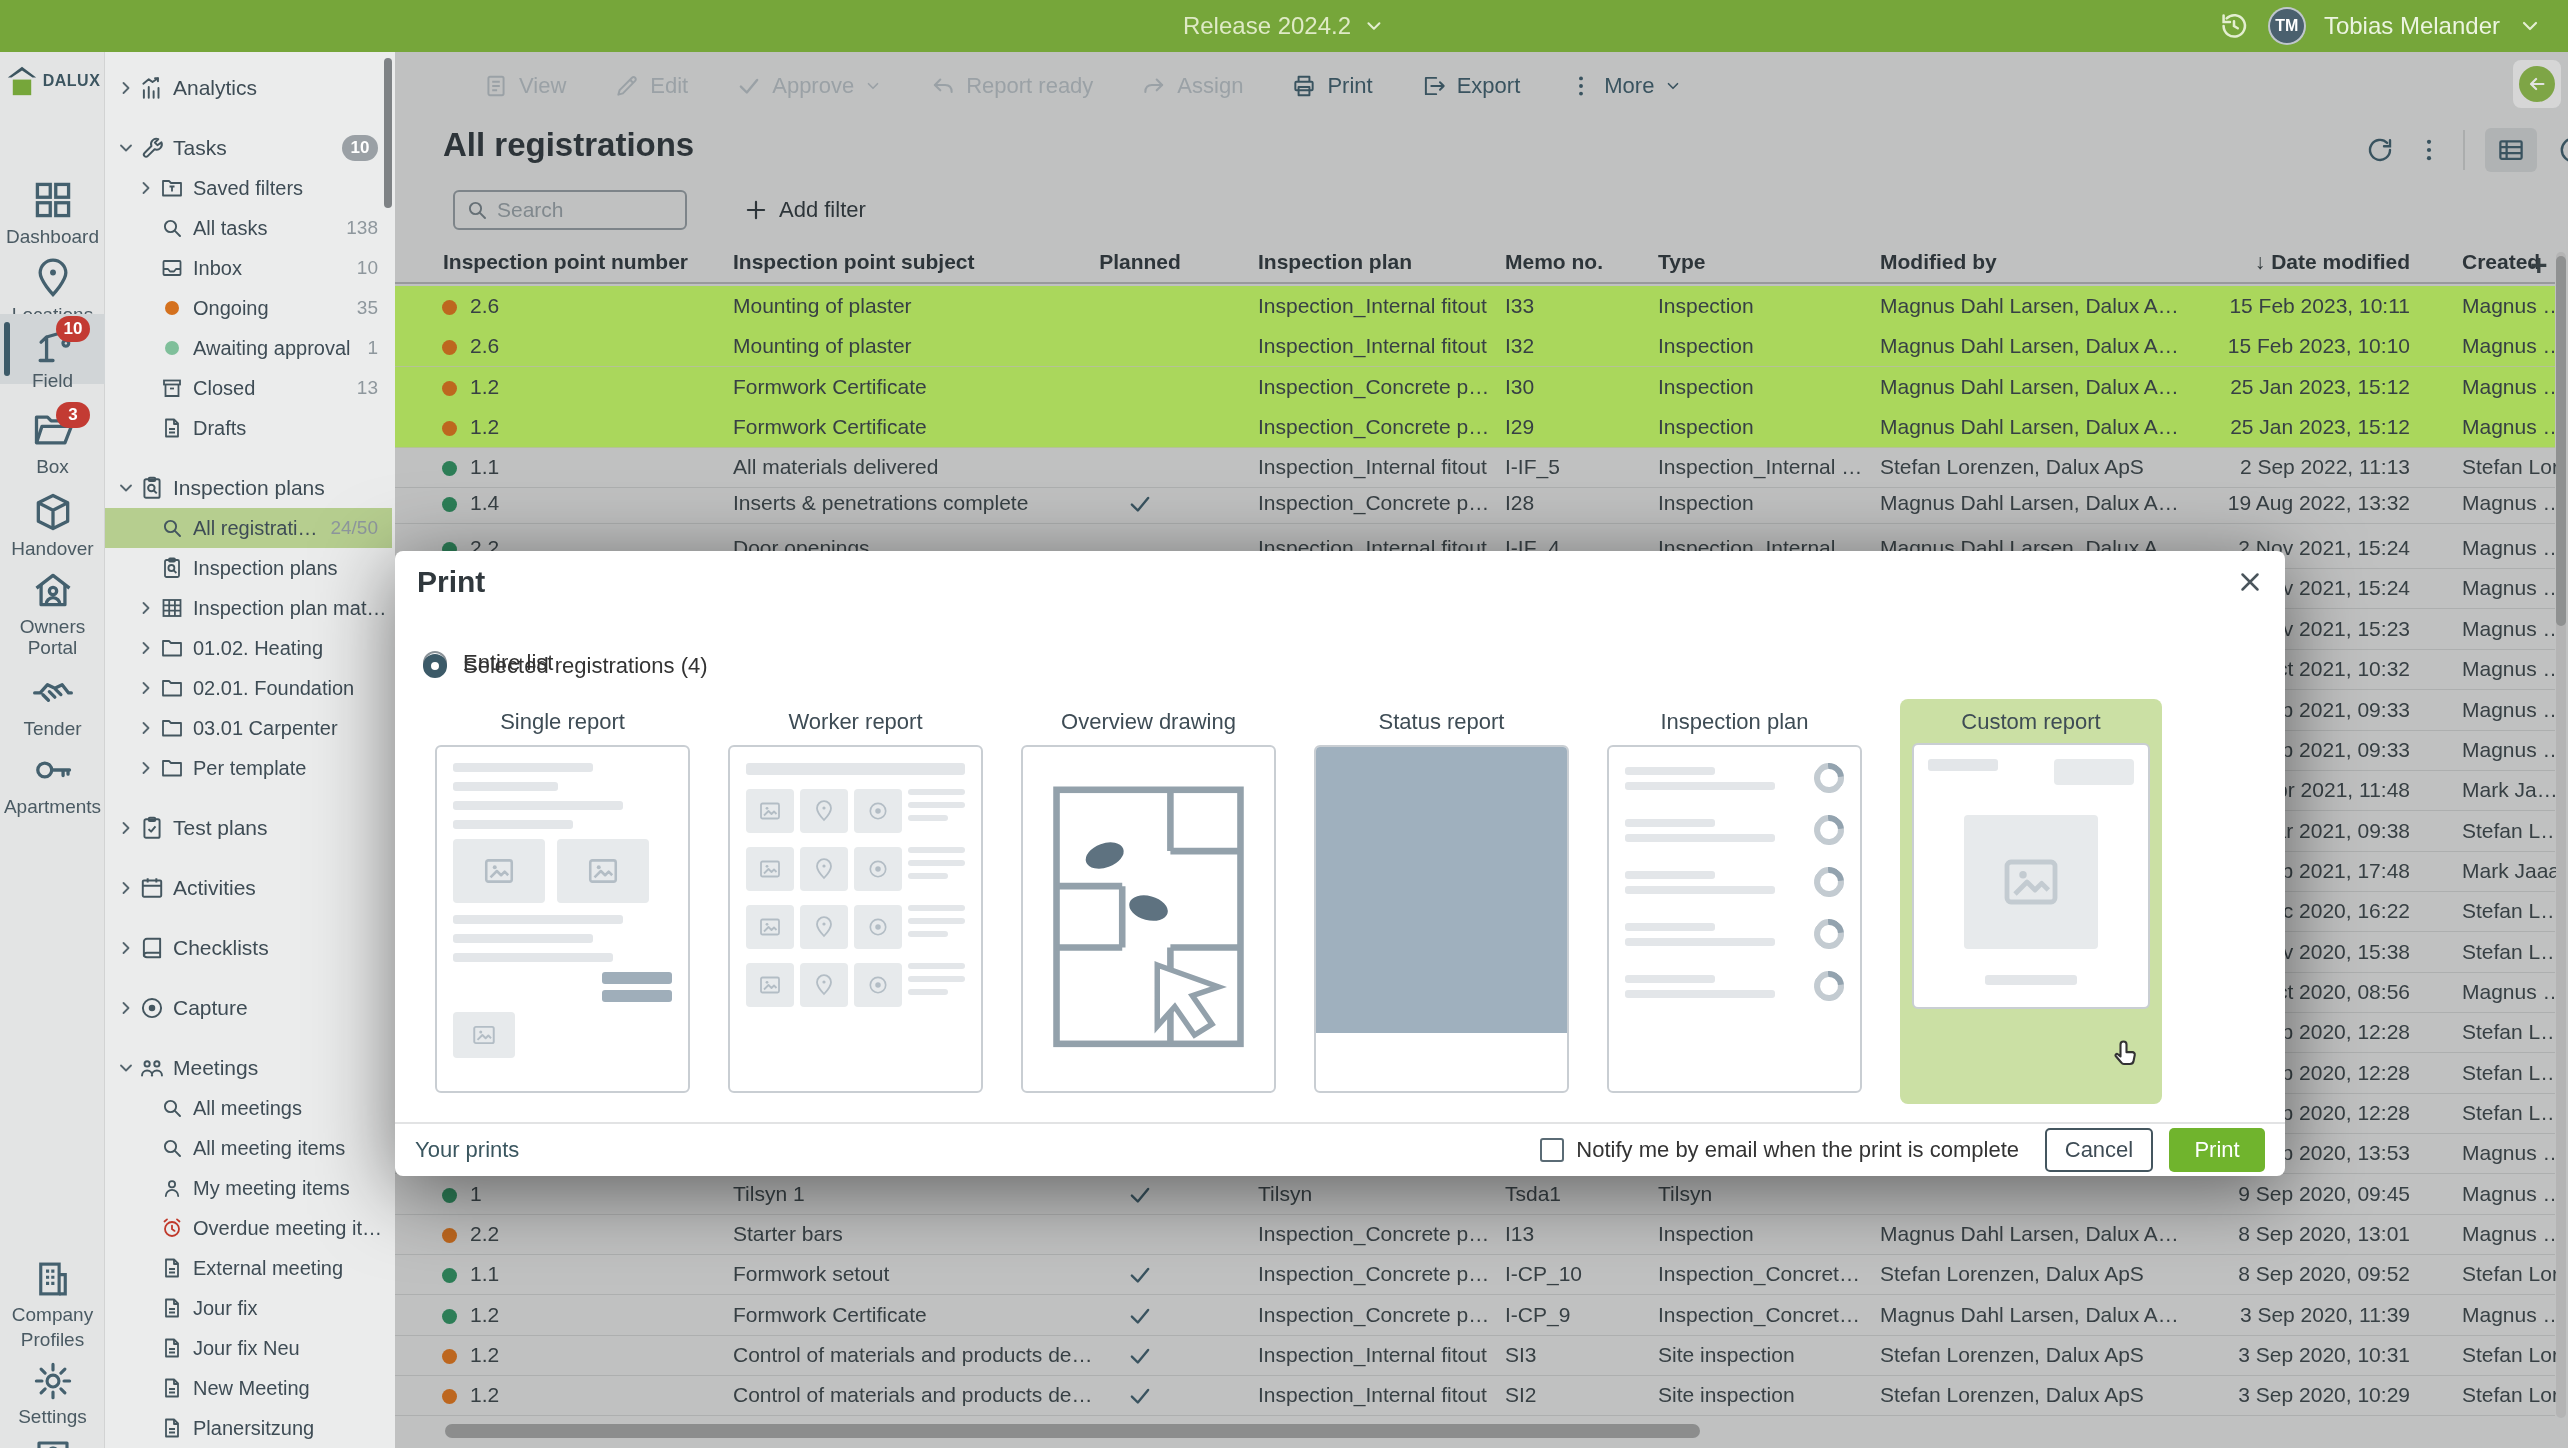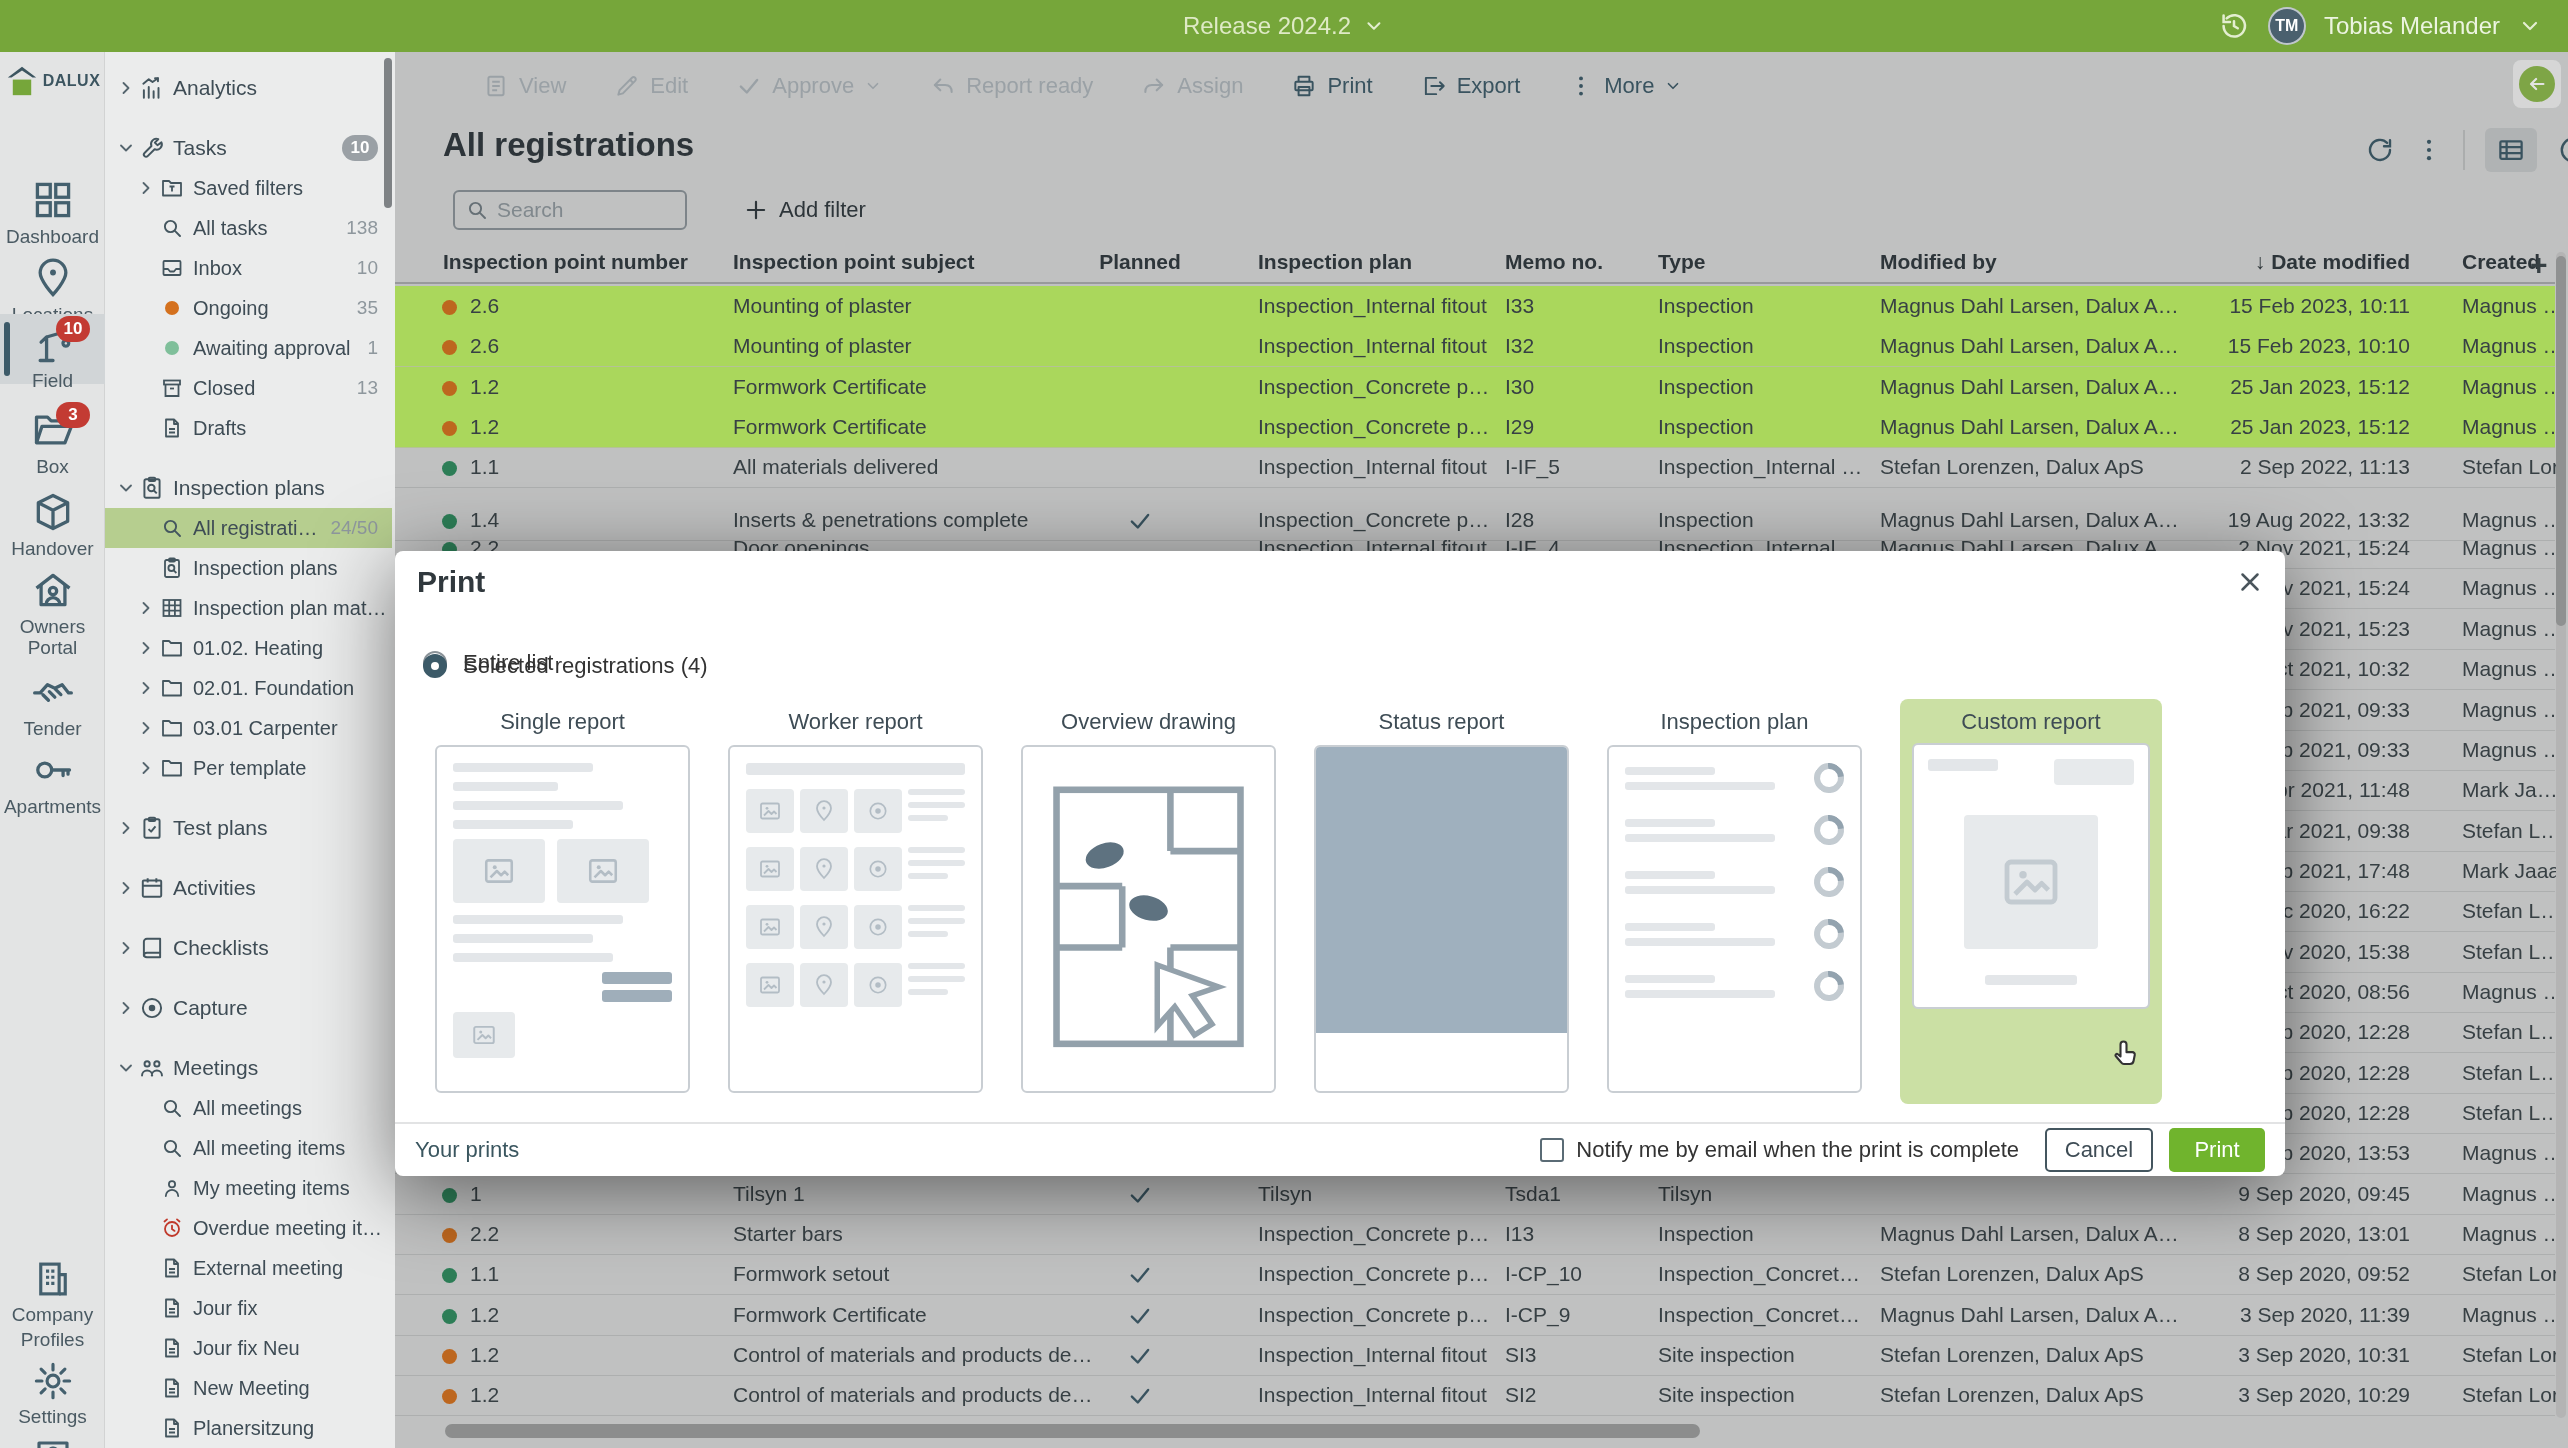--- a/index.html
+++ b/index.html
@@ -913,21 +913,21 @@
         <span class="dot" style="background: rgb(46, 139, 95);"></span>
         <div class="cell c-num">1.1</div>
         <div class="cell c-subj">All materials delivered</div>
         <div class="cell c-iplan">Inspection_Internal fitout</div>
         <div class="cell c-memo">I-IF_5</div>
         <div class="cell c-type">Inspection_Internal fitout</div>
         <div class="cell c-mod">Stefan Lorenzen, Dalux ApS</div>
         <div class="cell c-date">2 Sep 2022, 11:13</div>
         <div class="cell c-created">Stefan Lor</div>
       </div>
-      <div class="row" style="top: 214px;">
+      <div class="row" style="top: 197px;">
         <span class="dot" style="background: rgb(46, 139, 95);"></span>
         <div class="cell c-num">1.4</div>
         <div class="cell c-subj">Inserts &amp; penetrations complete</div>
         <span class="chk">
           <svg class="ic" width="26" height="26">
             <use href="#i-check"></use>
           </svg>
         </span>
         <div class="cell c-iplan">Inspection_Concrete pour</div>
         <div class="cell c-memo">I28</div>

